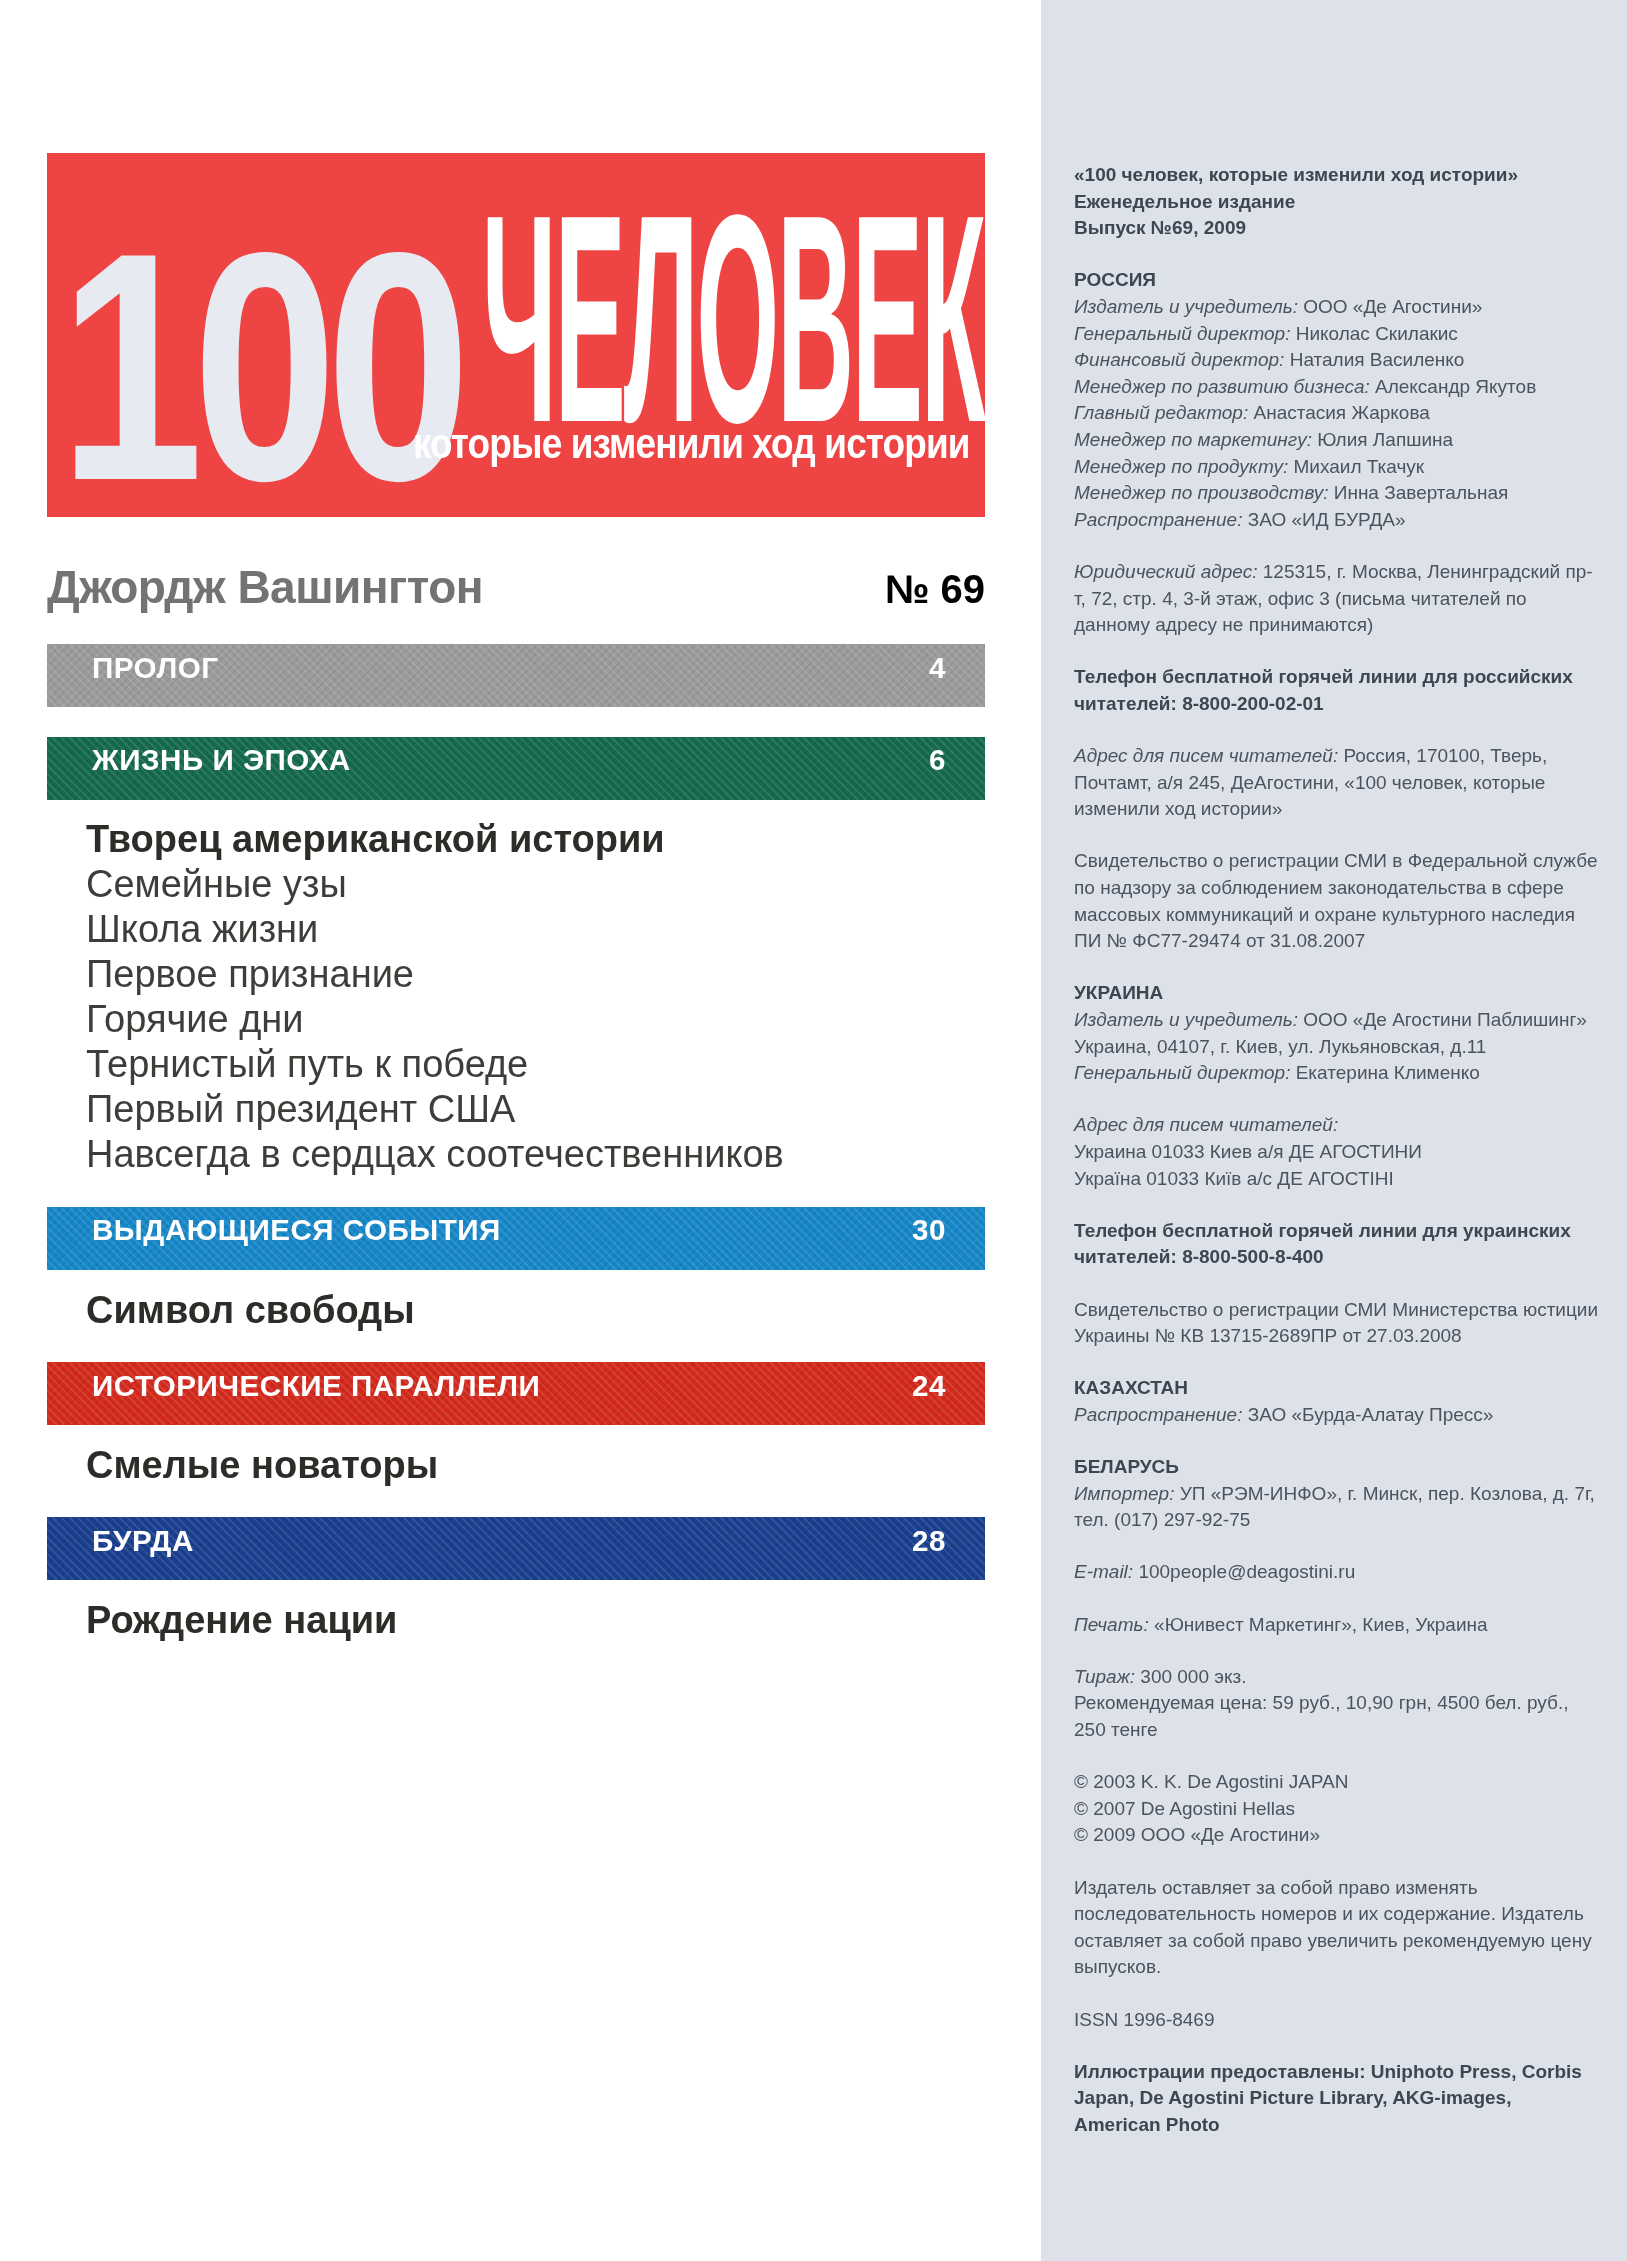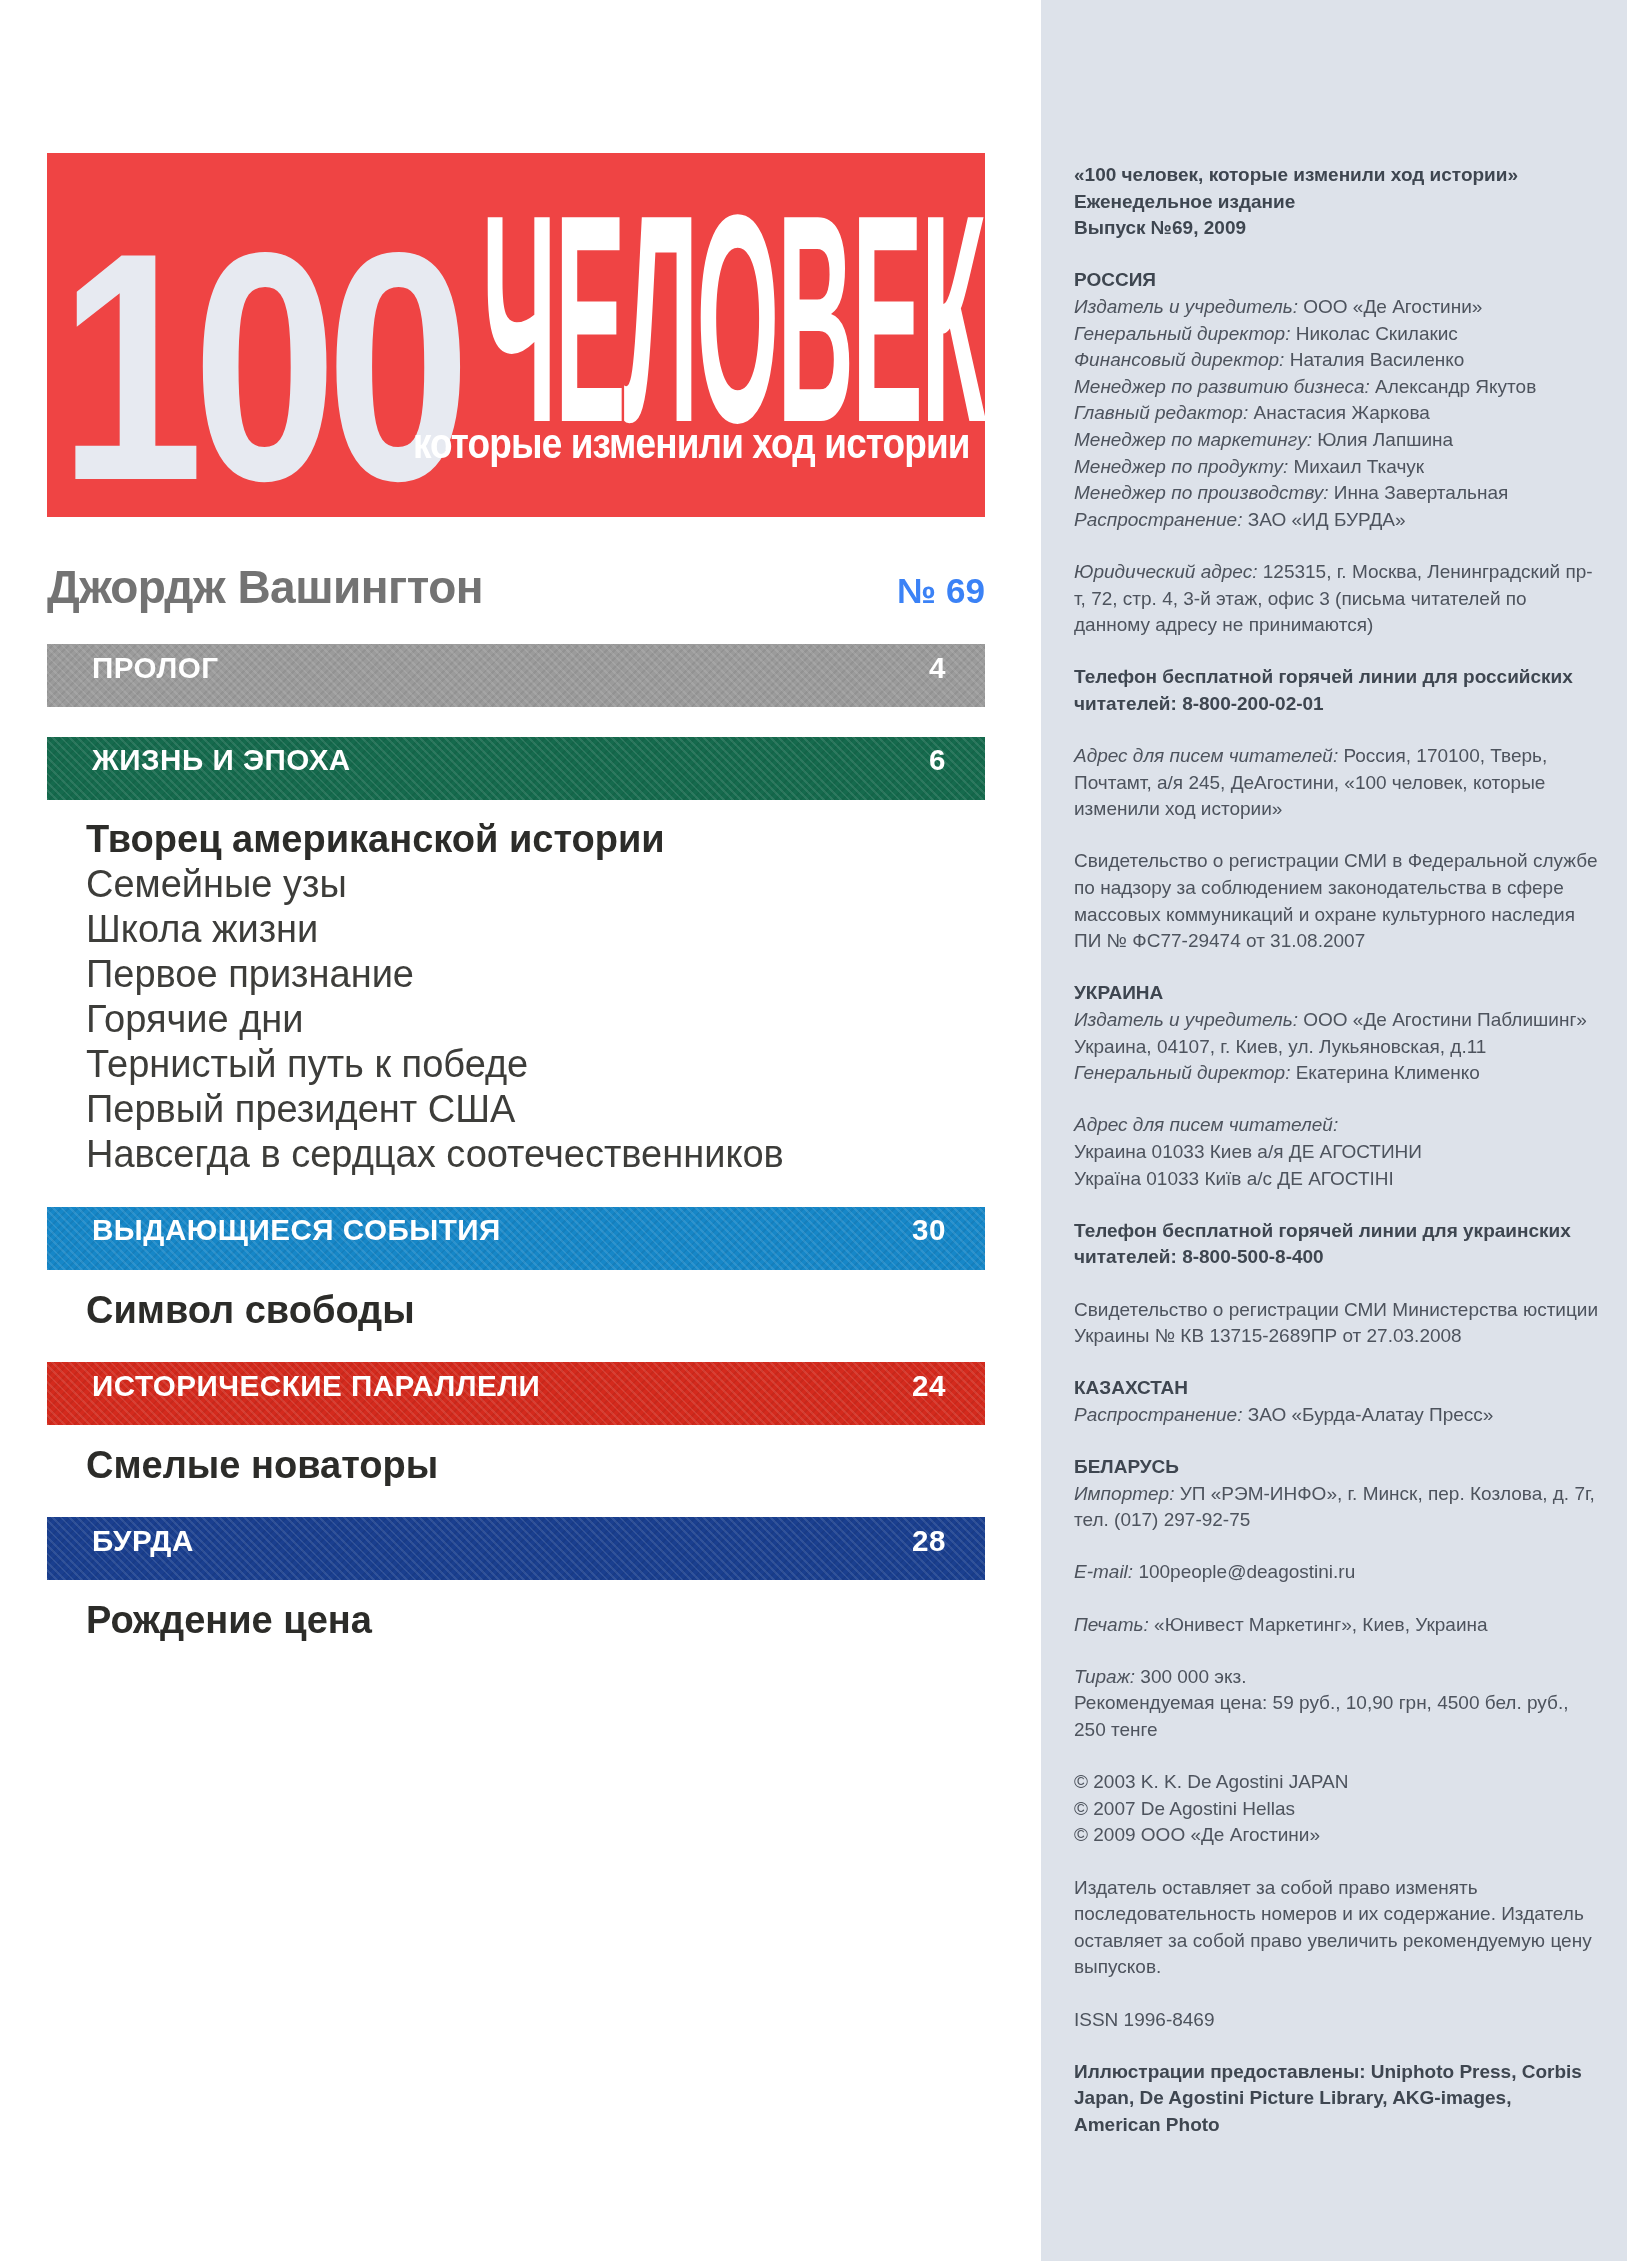--- a/index.html
+++ b/index.html
@@ -12,21 +12,21 @@
   .logo{position:relative;height:364px;background:#ef4444;overflow:hidden;}
   .logo-100{position:absolute;left:11.8px;top:51px;font-weight:700;font-size:325px;line-height:1;
             letter-spacing:-13.8px;color:#e7eaf1;transform:scaleX(.80);transform-origin:left top;}
   .logo-word{position:absolute;left:435px;top:17.7px;font-weight:700;font-size:296px;line-height:1;
              letter-spacing:-5.9px;color:#ffffff;transform:scaleX(.36);transform-origin:left top;white-space:nowrap;}
   .logo-sub{position:absolute;right:15.8px;top:270px;font-weight:700;font-size:42px;line-height:1;
             letter-spacing:-1px;color:#ffffff;transform:scaleX(.88);transform-origin:right top;white-space:nowrap;}
 
   .title-row{display:flex;justify-content:space-between;align-items:baseline;margin-top:43px;height:51px;}
   .person{font-size:46px;font-weight:700;color:#737373;margin:0;letter-spacing:-0.5px;}
-  .issue-no{font-size:35px;font-weight:700;color:#3b82f6;}
+  .issue-no{font-size:40px;font-weight:700;color:#000000;}
 
   .toc{margin-top:33px;}
   .toc-section{margin-bottom:29.6px;}
   .toc-bar{height:47px;display:flex;justify-content:space-between;align-items:center;
            padding:0 39px 16px 45px;color:#fff;font-weight:700;font-size:29.6px;letter-spacing:0.5px;
            background-image:
              repeating-linear-gradient(45deg, rgba(255,255,255,.10) 0 2px, rgba(255,255,255,0) 2px 5.9px),
              repeating-linear-gradient(-45deg, rgba(0,0,0,.06) 0 2px, rgba(0,0,0,0) 2px 5.9px);}
   .toc-bar .pagenum{font-size:29.6px;font-weight:700;}
   .toc-items{padding:17.7px 0 0 39px;}
@@ -99,21 +99,21 @@
           <div class="toc-items">
             <div class="toc-item b">Смелые новаторы</div>
           </div>
         </div>
         <div class="toc-section">
           <div class="toc-bar" style="background-color: rgb(26, 63, 143);">
             <span>БУРДА</span>
             <span class="pagenum">28</span>
           </div>
           <div class="toc-items">
-            <div class="toc-item b">Рождение цена</div>
+            <div class="toc-item b">Рождение нации</div>
           </div>
         </div>
       </div>
   </div>
 
   <aside class="colophon-panel">
     <div class="colophon">
         <div class="col-block">
           <div class="col-line"><span class="b">«100 человек, которые изменили ход истории»</span></div>
           <div class="col-line"><span class="b">Еженедельное издание</span></div>

